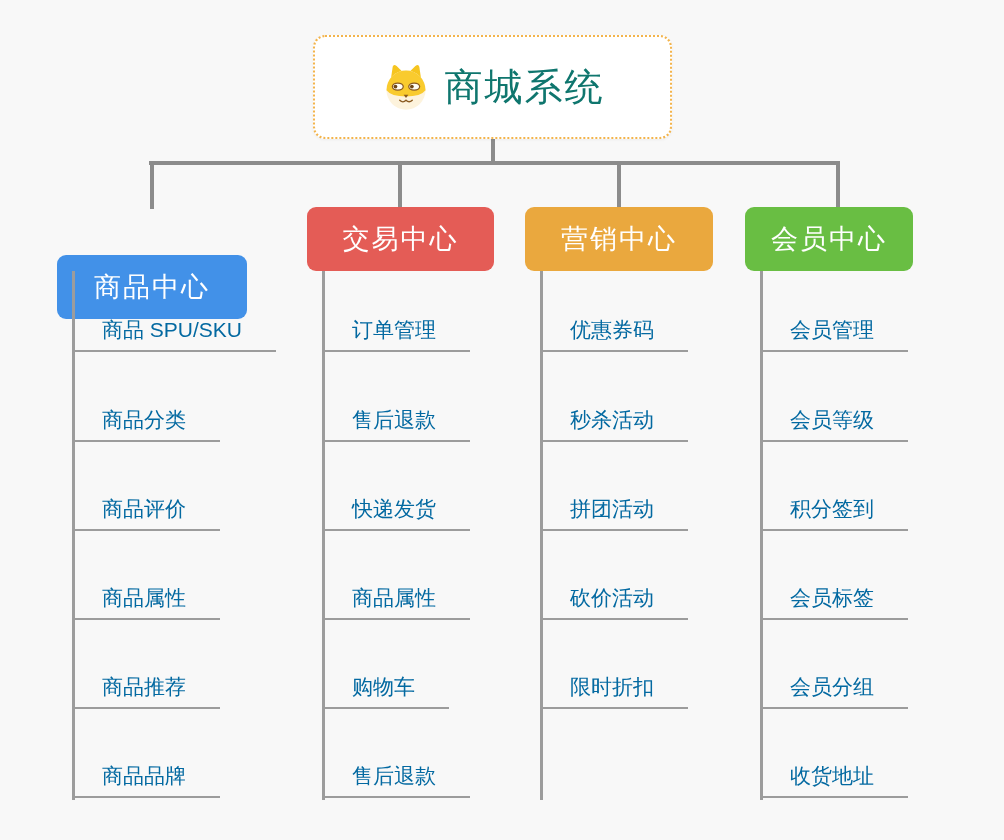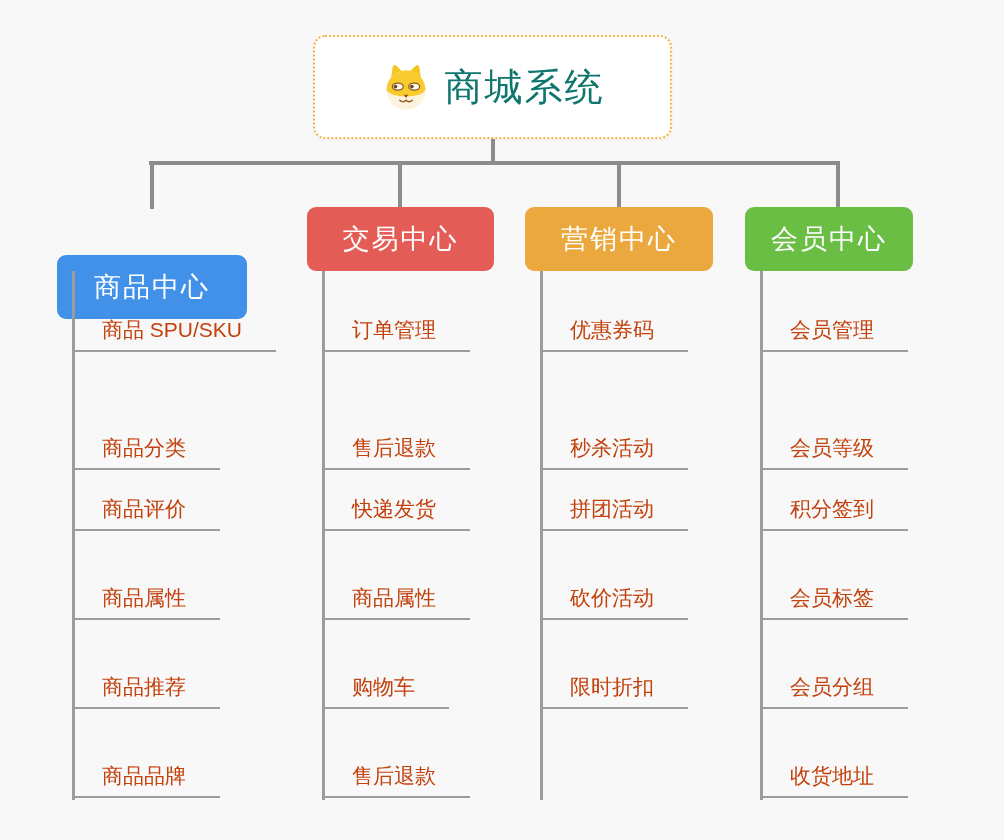--- a/index.html
+++ b/index.html
@@ -66,26 +66,26 @@
   .branch-col .vline{
     position:absolute;left:15px;top:0;
     width:3px;height:529px;
     background:#9c9c9c;
   }
   .leaf{
     position:absolute;left:15px;
     height:40px;line-height:40px;
     padding:0 34px 0 30px;
     border-bottom:2px solid #9c9c9c;
-    font-size:21px;color:#c2410c;
+    font-size:21px;color:#0369a1;
     white-space:nowrap;
     cursor:pointer;
   }
   .leaf:nth-of-type(2){top:39px;}
-  .leaf:nth-of-type(3){top:129px;margin-top:28px;}
+  .leaf:nth-of-type(3){top:129px;}
   .leaf:nth-of-type(4){top:218px;}
   .leaf:nth-of-type(5){top:307px;}
   .leaf:nth-of-type(6){top:396px;}
   .leaf:nth-of-type(7){top:485px;}
 </style>
 </head>
 <body>
 
 <div class="stage">
 

